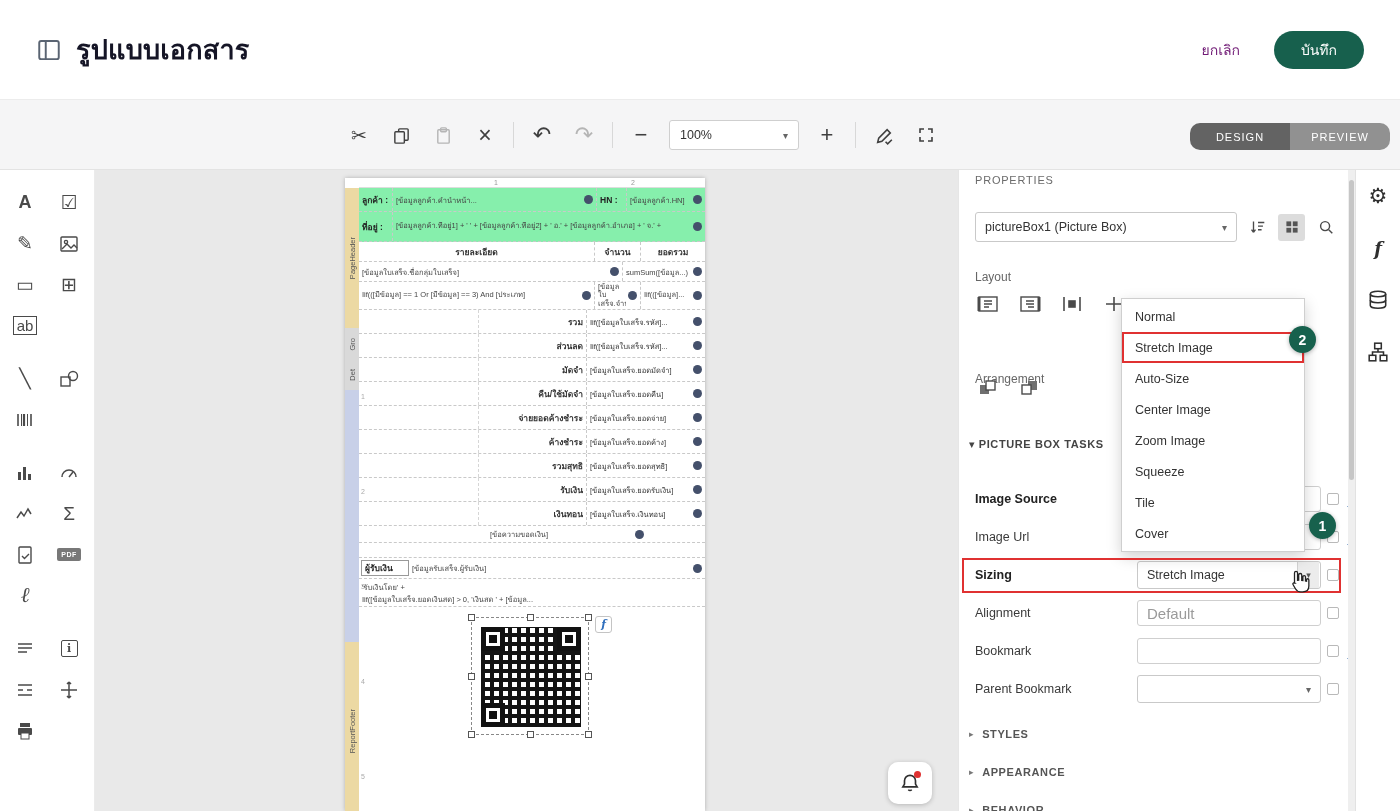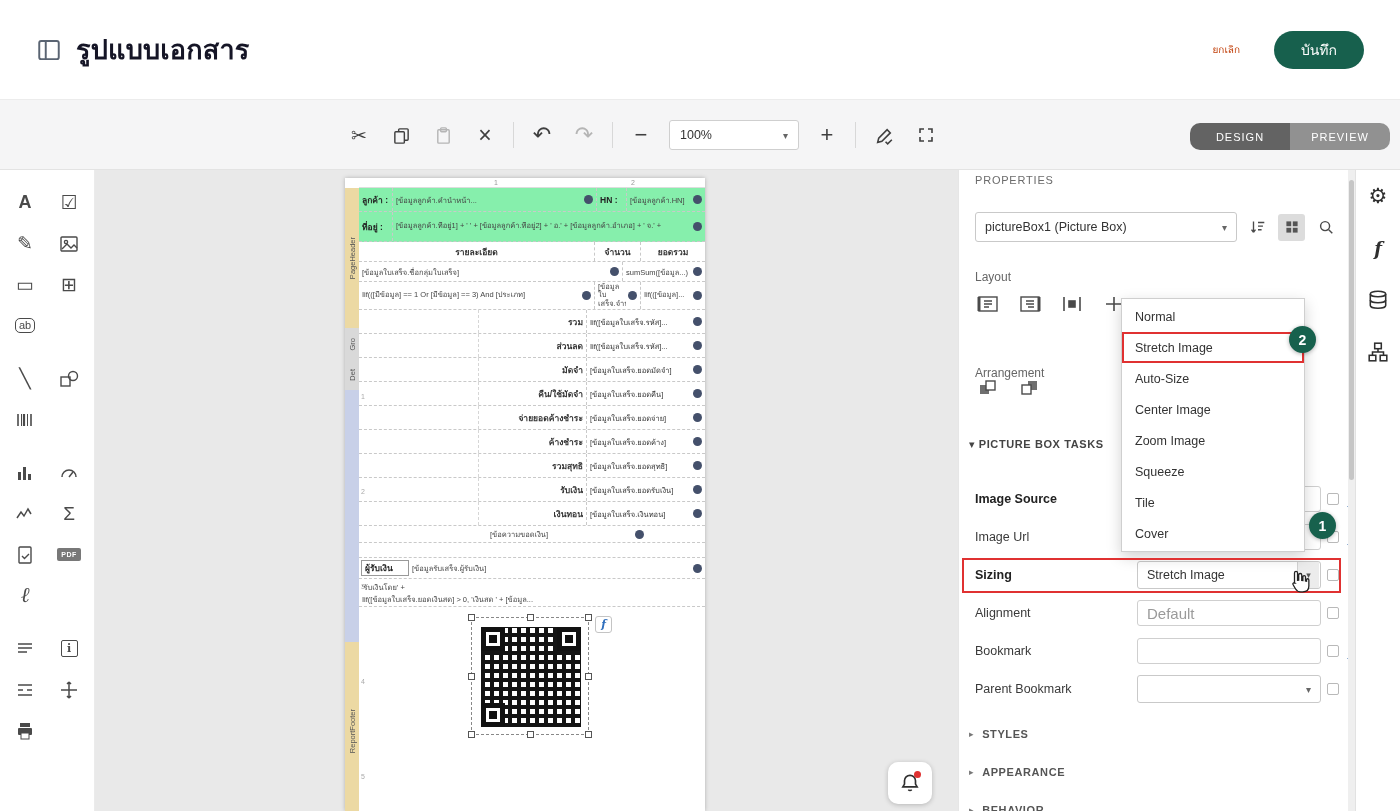--- a/index.html
+++ b/index.html
@@ -5,21 +5,21 @@
   *{margin:0;padding:0;box-sizing:border-box}
   body{font-family:"Liberation Sans","DejaVu Sans",sans-serif;background:#fff}
   .app{position:relative;width:1400px;height:811px;overflow:hidden;background:#fff}
 
   
   .topbar{position:absolute;left:0;top:0;width:1400px;height:100px;background:#fff;border-bottom:1px solid #ececec;display:flex;align-items:center;justify-content:space-between;padding:0 36px}
   .title-wrap{display:flex;align-items:center;gap:14px}
   .title-wrap h1{font-size:27px;font-weight:bold;color:#151526;letter-spacing:.2px}
   .doc-ic svg{display:block}
   .header-actions{display:flex;align-items:center;gap:34px}
-  .cancel-link{color:#c2410c;font-size:10px;cursor:pointer;text-decoration:none}
+  .cancel-link{color:#701a75;font-size:14px;cursor:pointer;text-decoration:none}
   .save-btn{background:#17604d;color:#fff;border:none;border-radius:20px;height:38px;width:90px;font-size:14px;cursor:pointer}
 
   
   .toolbar{position:absolute;left:0;top:100px;width:1400px;height:70px;background:#f5f5f6;border-bottom:1px solid #e3e3e3}
   .tool-group{position:absolute;left:345px;top:0;height:70px;display:flex;align-items:center;gap:14px}
   .tbtn{background:none;border:none;font-size:19px;color:#3f3f3f;cursor:pointer;width:28px;height:28px;display:flex;align-items:center;justify-content:center}
   .tbtn.dim{color:#b5b5b5}
   .tbtn svg{display:block}
   .tsep{width:1px;height:26px;background:#d8d8d8}
   .zoom-box{width:130px;height:30px;background:#fff;border:1px solid #cfcfcf;border-radius:3px;display:flex;align-items:center;justify-content:space-between;padding:0 10px;font-size:12.5px;color:#333;cursor:pointer}
@@ -29,21 +29,21 @@
   .mode.design{background:#636363}
   .mode.preview{background:#919191}
 
   
   .workspace{position:absolute;left:0;top:170px;width:1400px;height:641px}
   .toolbox{position:absolute;left:0;top:0;width:95px;height:641px;background:#fff;border-right:1px solid #ebebeb;padding-top:12px}
   .trow{height:41px;display:flex;align-items:center;justify-content:center;gap:20px}
   .trow.g{margin-top:12px}
   .tbx-ic{width:24px;height:24px;display:flex;align-items:center;justify-content:center;font-size:19px;color:#4a4a4a;cursor:pointer}
   .tbx-ic.bold{font-weight:bold;font-size:18px}
-  .ab-box{font-size:11px;border:1.4px solid #4a4a4a;border-radius:5px;padding:1px 3px;line-height:1}
+  .ab-box{font-size:15px;border:1.4px solid #4a4a4a;border-radius:0;padding:1px 3px;line-height:1}
   .pdf-badge{background:#787878;color:#fff;font-size:7px;font-weight:bold;padding:3px 4px;border-radius:2px;letter-spacing:.5px}
   .info-box{border:1.4px solid #4a4a4a;border-radius:2px;width:17px;height:17px;display:flex;align-items:center;justify-content:center;font-size:11px;font-weight:bold;font-family:"DejaVu Serif",serif}
   .script-l{font-family:"DejaVu Serif",serif;font-style:italic;font-size:21px}
 
   .canvas{position:absolute;left:95px;top:0;width:863px;height:641px;background:#e9e9e9;overflow:hidden}
 
   
   .page{position:absolute;left:250px;top:8px;width:360px;height:633px;background:#fff;box-shadow:0 0 4px rgba(0,0,0,.25)}
   .ruler-top{position:absolute;left:14px;top:0;right:0;height:10px;border-bottom:1px solid #ddd;font-size:7px;color:#999}
   .ruler-top span{position:absolute;top:1px}
@@ -593,21 +593,21 @@
               <rect x="8" y="7" width="6" height="6" fill="#4a4a4a"></rect>
             </svg>
           </span>
         <span class="lay-ic">
             <svg width="22" height="20" viewBox="0 0 22 20" fill="none" stroke="#4a4a4a" stroke-width="1.6">
               <path d="M3 10h16M11 3v14"></path>
             </svg>
           </span>
       </div>
 
-      <div class="p-sec-label" style="top:196px">Arrangement</div>
+      <div class="p-sec-label" style="top:202px">Arrangement</div>
       <div class="p-icon-row" style="top:206px">
         <span class="lay-ic">
             <svg width="22" height="20" viewBox="0 0 22 20">
               <rect x="3" y="7" width="9" height="9" fill="#6f6f6f"></rect>
               <rect x="9" y="3" width="9" height="9" fill="#fff" stroke="#4a4a4a" stroke-width="1.4"></rect>
             </svg>
           </span>
         <span class="lay-ic">
             <svg width="22" height="20" viewBox="0 0 22 20">
               <rect x="9" y="3" width="9" height="9" fill="#6f6f6f"></rect>

